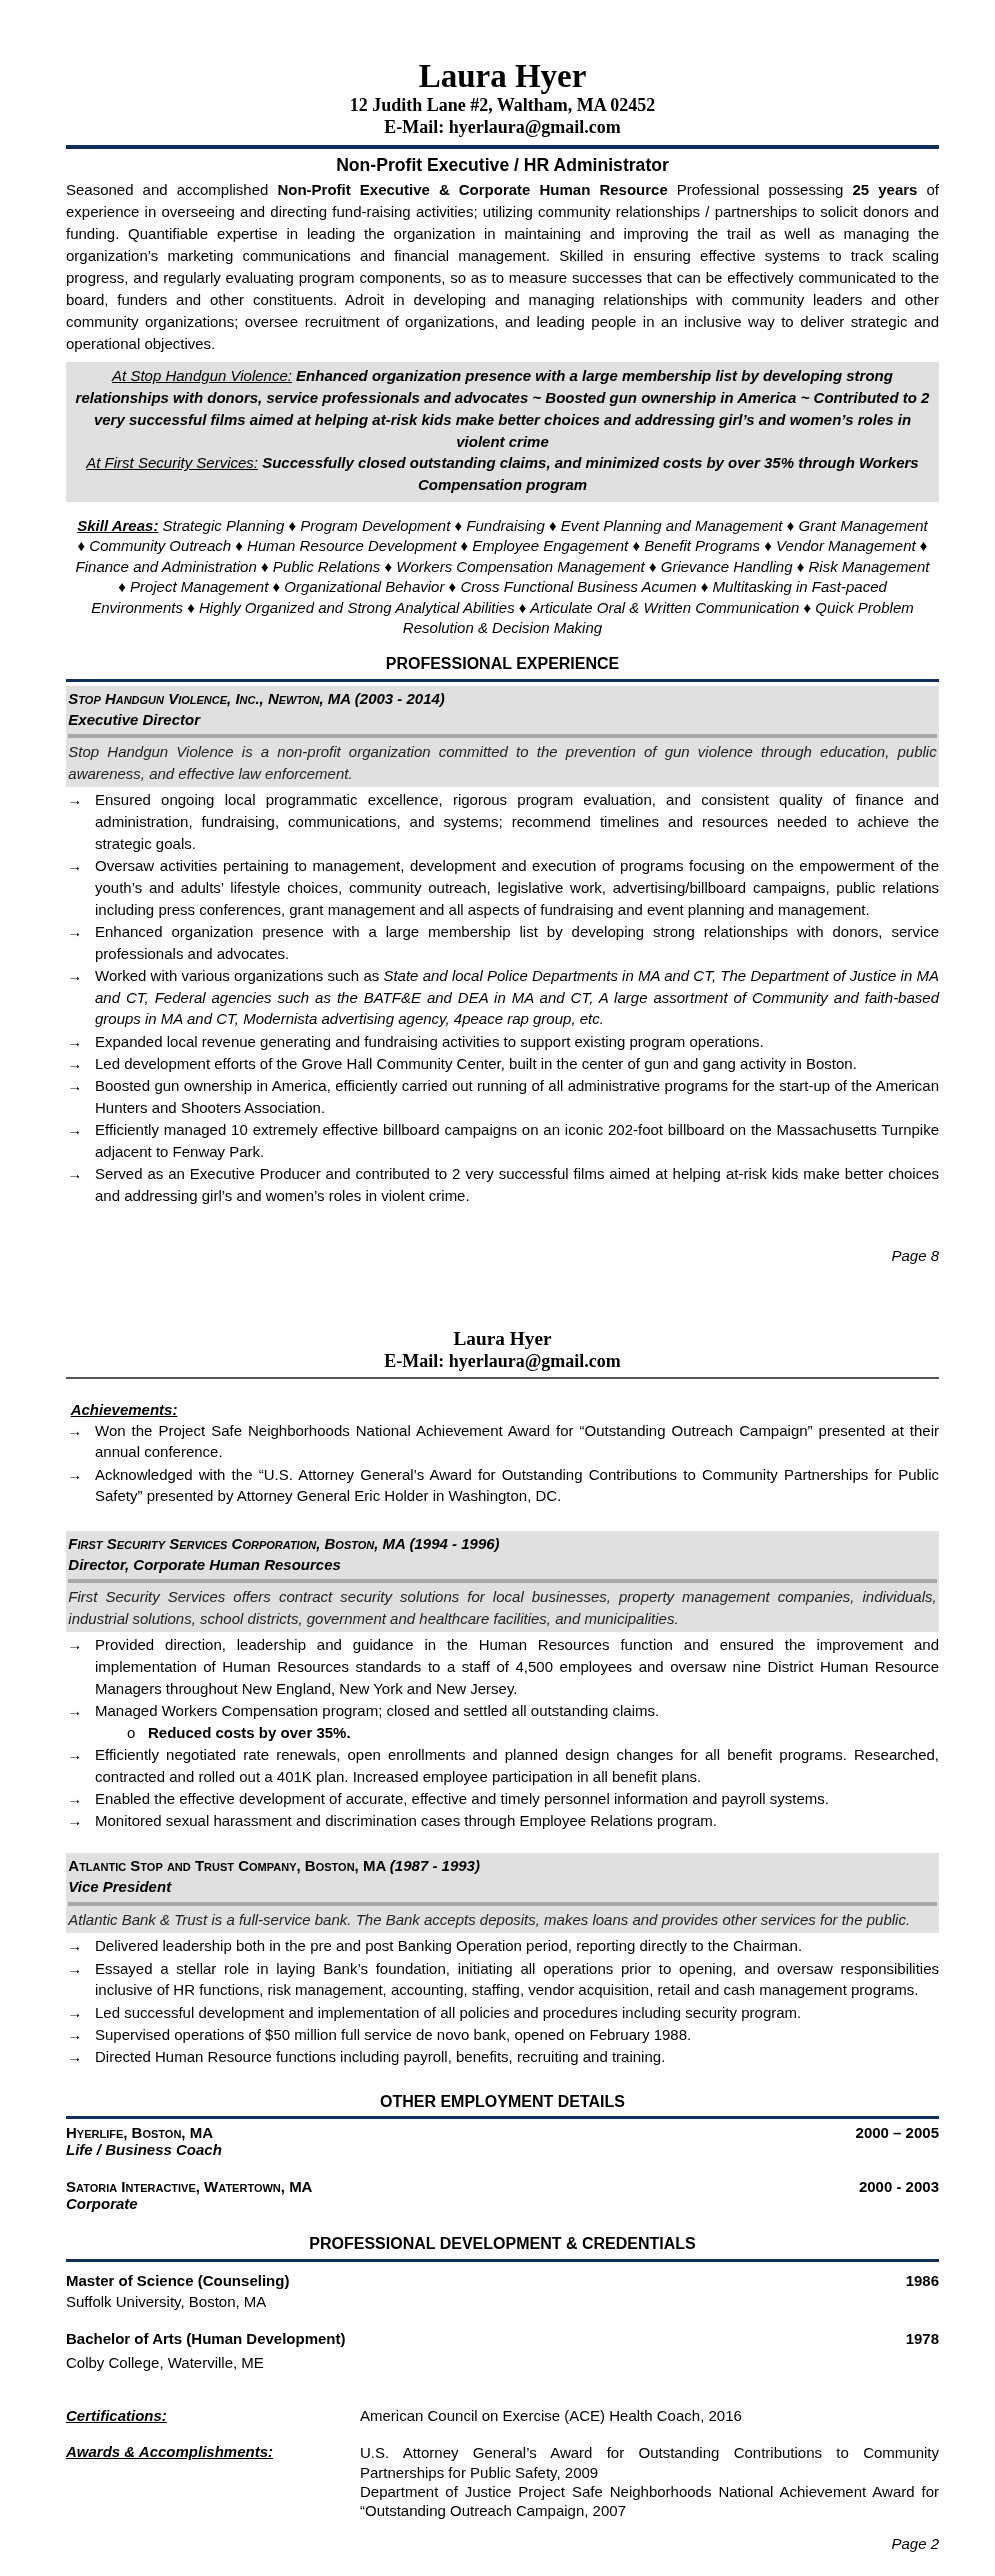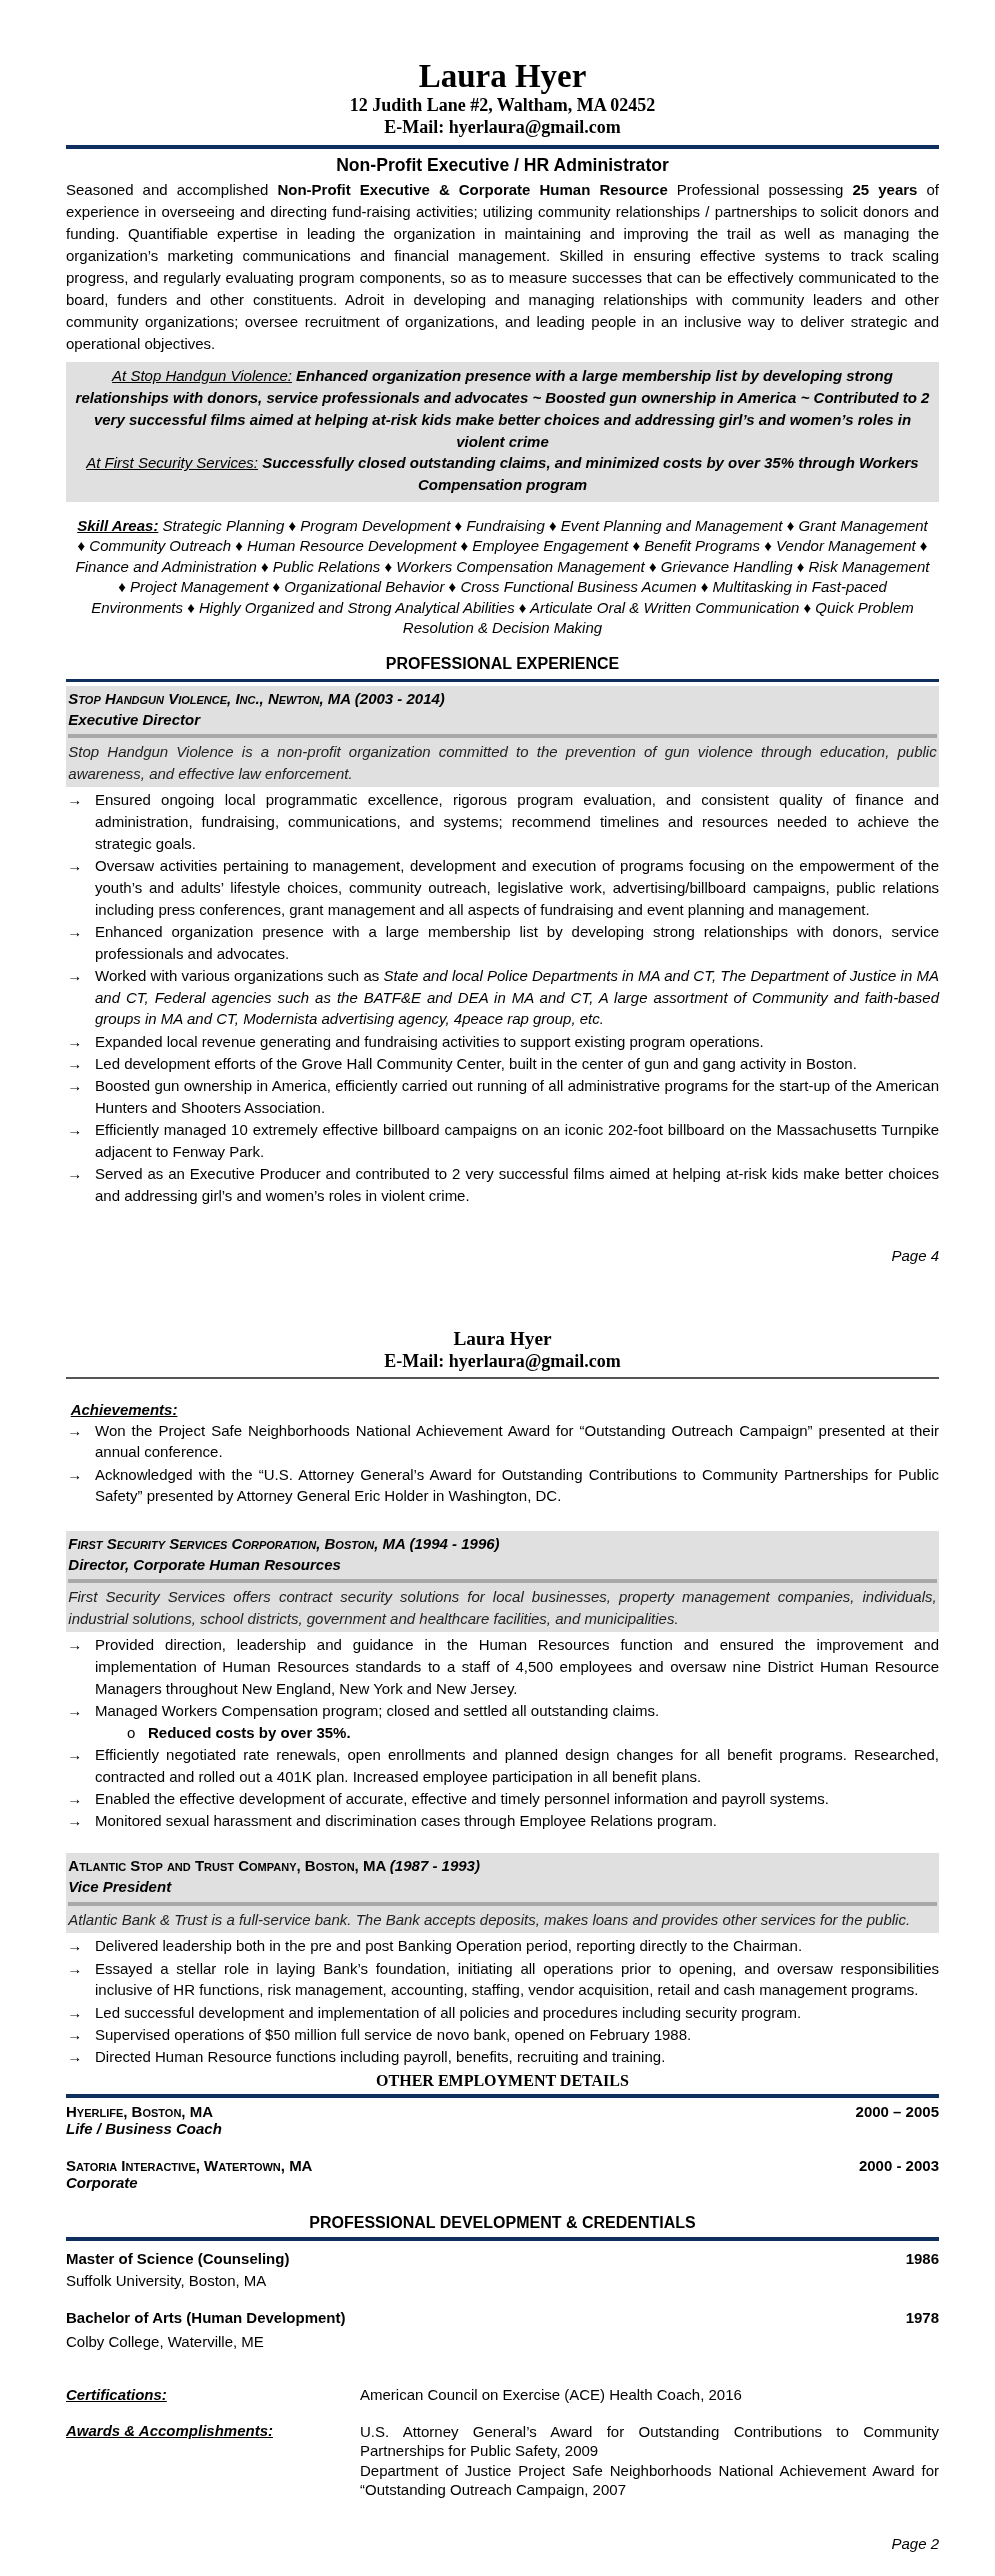--- a/index.html
+++ b/index.html
@@ -85,21 +85,21 @@
     <li><span class="arr">→</span><span>Enhanced organization presence with a large membership list by developing strong relationships with donors, service professionals and advocates.</span></li>
     <li><span class="arr">→</span><span>Worked with various organizations such as </span><i>State and local Police Departments in MA and CT, The Department of Justice in MA and CT, Federal agencies such as the BATF&amp;E and DEA in MA and CT, A large assortment of Community and faith-based groups in MA and CT, Modernista advertising agency, 4peace rap group, etc.</i></li>
     <li><span class="arr">→</span><span>Expanded local revenue generating and fundraising activities to support existing program operations.</span></li>
     <li><span class="arr">→</span><span>Led development efforts of the Grove Hall Community Center, built in the center of gun and gang activity in Boston.</span></li>
     <li><span class="arr">→</span><span>Boosted gun ownership in America, efficiently carried out running of all administrative programs for the start-up of the American Hunters and Shooters Association.</span></li>
     <li><span class="arr">→</span><span>Efficiently managed 10 extremely effective billboard campaigns on an iconic 202-foot billboard on the Massachusetts Turnpike adjacent to Fenway Park.</span></li>
     <li><span class="arr">→</span><span>Served as an Executive Producer and contributed to 2 very successful films aimed at helping at-risk kids make better choices and addressing girl’s and women’s roles in violent crime.</span></li>
   </ul>
 </div>
 <div class="page" style="top:1247px;height:23.4px;">
-  <span class="page-no">Page 4</span>
+  <span class="page-no">Page 8</span>
 </div>
 
 <div class="page" style="top:1328px;">
   <div class="serif center">
     <div style="font-size:19.3px;font-weight:bold;line-height:22px;">Laura Hyer</div>
     <div style="font-size:18px;font-weight:bold;line-height:23.4px;">
       <span>E-Mail: </span><a class="email">hyerlaura@gmail.com</a>
     </div>
   </div>
   <div class="rule-gray" style="margin-top:3.5px;"></div>
@@ -140,21 +140,21 @@
     <div class="job-desc">Atlantic Bank &amp; Trust is a full-service bank. The Bank accepts deposits, makes loans and provides other services for the public.</div>
   </div>
   <ul class="arrows">
     <li><span class="arr">→</span><span>Delivered leadership both in the pre and post Banking Operation period, reporting directly to the Chairman.</span></li>
     <li><span class="arr">→</span><span>Essayed a stellar role in laying Bank’s foundation, initiating all operations prior to opening, and oversaw responsibilities inclusive of HR functions, risk management, accounting, staffing, vendor acquisition, retail and cash management programs.</span></li>
     <li><span class="arr">→</span><span>Led successful development and implementation of all policies and procedures including security program.</span></li>
     <li><span class="arr">→</span><span>Supervised operations of $50 million full service de novo bank, opened on February 1988.</span></li>
     <li><span class="arr">→</span><span>Directed Human Resource functions including payroll, benefits, recruiting and training.</span></li>
   </ul>
 
-  <div class="sec-title" style="font-family:Liberation Serif, serif;">OTHER EMPLOYMENT DETAILS</div>
+  <div class="sec-title" style="margin-top:22px;">OTHER EMPLOYMENT DETAILS</div>
   <div class="rule-blue" style="margin-top:2.3px;"></div>
   <div style="margin-top:4.7px;">
     <div class="row">
         <span class="other-co">Hyerlife, Boston, MA</span>
         <span class="other-co">2000 – 2005</span>
       </div>
     <div class="other-role">Life / Business Coach</div>
   </div>
   <div style="margin-top:20px;">
     <div class="row">

